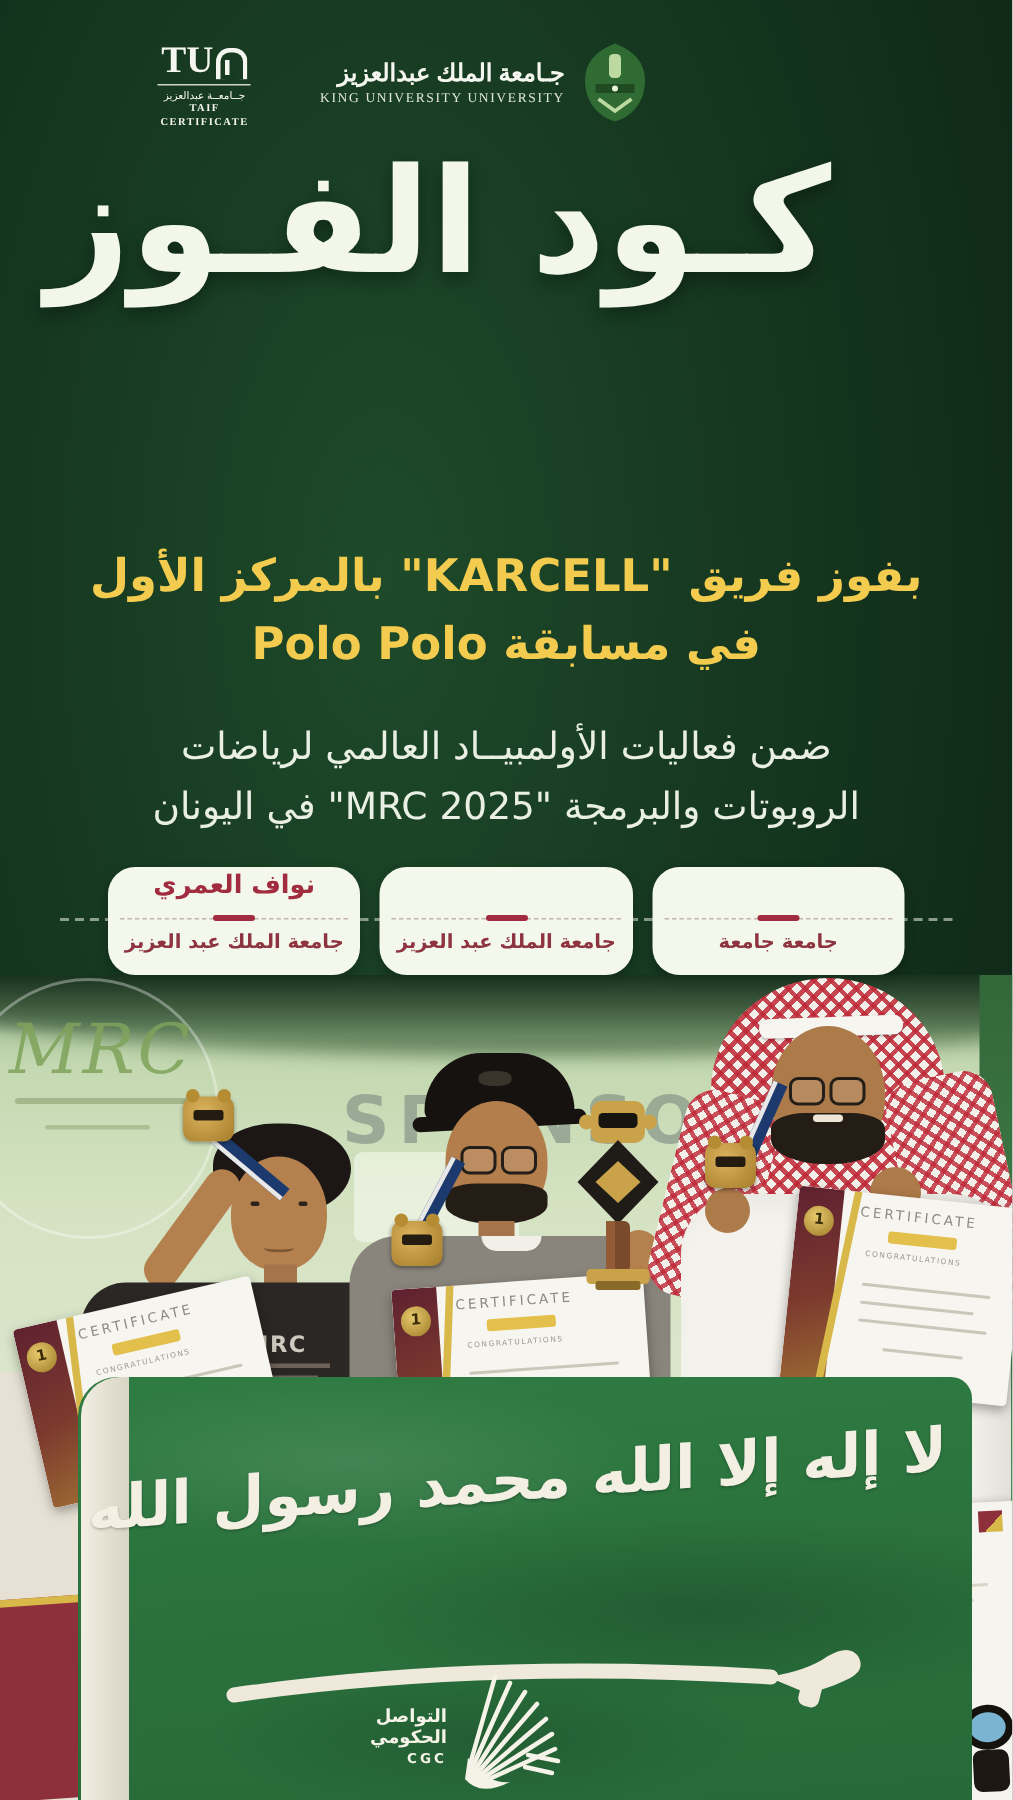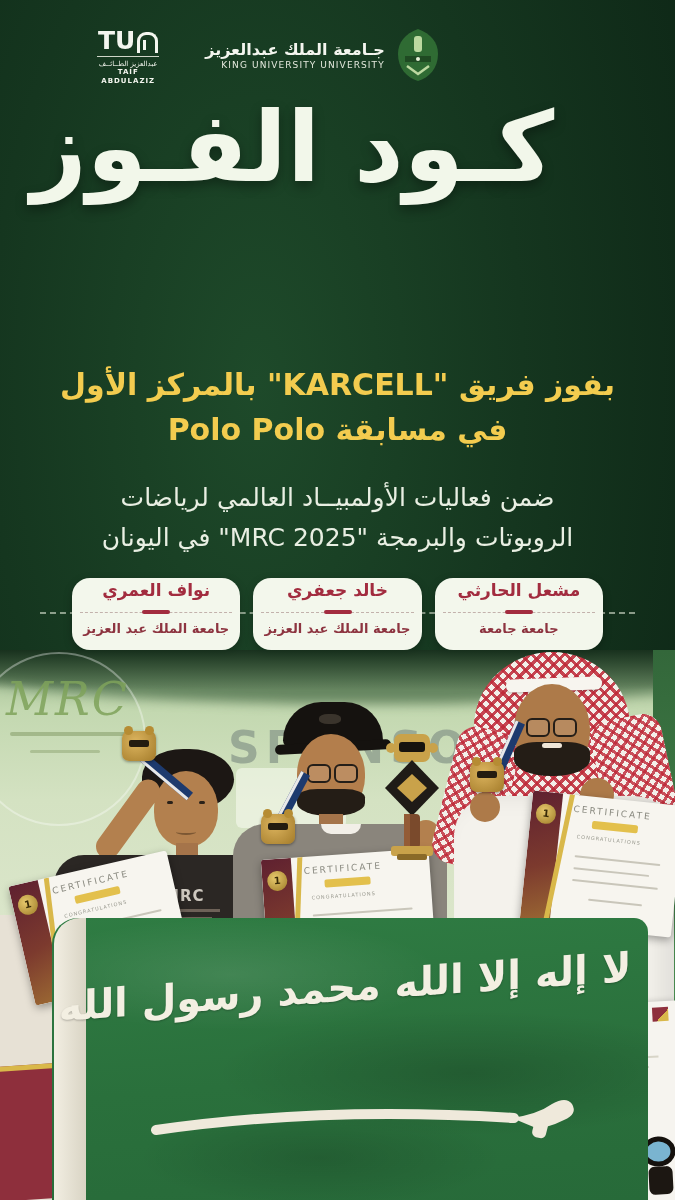--- a/index.html
+++ b/index.html
@@ -1,21 +1,21 @@
 <!DOCTYPE html>
 <html><head>
 <meta charset="utf-8">
 <style>
   html,body{margin:0;padding:0;}
   body{font-family:"DejaVu Sans",sans-serif;}
   #page{position:relative;width:675px;height:1200px;overflow:hidden;
     background:radial-gradient(ellipse at 38% 32%, #1e4a2a 0%, #15361f 45%, #0b2113 100%);}
 
   
-  .logos{position:absolute;top:28px;left:0;width:534px;display:flex;justify-content:center;gap:42px;align-items:flex-start;}
+  .logos{position:absolute;top:28px;left:0;width:534px;display:flex;justify-content:center;gap:42px;align-items:flex-start;font-family:Liberation Serif, serif;}
   .tu-logo{width:70px;text-align:center;color:#f4f6ef;}
   .tu-row{display:flex;align-items:flex-end;justify-content:center;gap:2px;}
   .tu-acr{font-size:25px;font-weight:bold;letter-spacing:0px;line-height:1;}
   .tu-arch{width:15px;height:18px;border:3px solid #f4f6ef;border-bottom:none;border-radius:9px 9px 0 0;position:relative;}
   .tu-arch::after{content:"";position:absolute;left:3px;top:5px;width:3px;height:10px;background:#f4f6ef;}
   .tu-div{height:1px;background:#cfd6c8;margin:3px 4px;}
   .tu-ar{font-size:7px;line-height:1.2;}
   .tu-en{font-size:7px;font-weight:bold;letter-spacing:1px;line-height:1.2;}
   .kau-logo{display:flex;align-items:center;gap:10px;color:#f4f6ef;}
   .kau-text{text-align:right;}
@@ -133,22 +133,22 @@
 
 <div id="page">
 
   <div class="logos">
     <div class="tu-logo">
       <div class="tu-row">
         <div class="tu-acr">TU</div>
         <div class="tu-arch"></div>
       </div>
       <div class="tu-div"></div>
-      <div class="tu-ar">عبدالعزيز الطــائــف</div>
-      <div class="tu-en">TAIF ABDULAZIZ</div>
+      <div class="tu-ar">جــامعــة عبدالعزيز</div>
+      <div class="tu-en">TAIF CERTIFICATE</div>
     </div>
     <div class="kau-logo">
       <div class="kau-text">
         <div class="kau-ar">جـامعة الملك عبدالعزيز</div>
         <div class="kau-en">KING UNIVERSITY UNIVERSITY</div>
       </div>
       <div class="kau-emblem">
         <svg width="46" height="54" viewBox="0 0 46 54">
           <path d="M23 1 C10 6 3 14 3 26 C3 40 12 50 23 53 C34 50 43 40 43 26 C43 14 36 6 23 1 Z" fill="#2f6b33"></path>
           <rect x="19" y="8" width="8" height="16" rx="3" fill="#bcd9a0"></rect>
@@ -168,27 +168,25 @@
   </div>
 
   <div class="descr">
     <div>ضمن فعاليات الأولمبيــاد العالمي لرياضات</div>
     <div>الروبوتات والبرمجة "MRC 2025" في اليونان</div>
   </div>
 
   <div class="badges-dash"></div>
   <div class="badges">
     <div class="badge">
-      <div class="bname">مشعل الحارثي</div>
       <div class="bdash"></div>
       <div class="bsolid"></div>
       <div class="buni">جامعة جامعة</div>
     </div>
     <div class="badge">
-      <div class="bname">خالد جعفري</div>
       <div class="bdash"></div>
       <div class="bsolid"></div>
       <div class="buni">جامعة الملك عبد العزيز</div>
     </div>
     <div class="badge">
       <div class="bname">نواف العمري</div>
       <div class="bdash"></div>
       <div class="bsolid"></div>
       <div class="buni">جامعة الملك عبد العزيز</div>
     </div>
@@ -357,14 +355,35 @@
     <div class="flag">
       <div class="flag-hem"></div>
       <div class="shahada">لا إله إلا الله محمد رسول الله</div>
       <svg width="470" height="80" viewBox="0 0 470 80" style="position:absolute;left:90px;top:160px;">
         <path d="M14 52 Q 180 28 372 40" stroke="#efe9db" stroke-width="10" fill="none" stroke-linecap="round"></path>
         <path d="M370 40 q 26 -4 40 -14 q 14 -8 20 0 q 6 10 -8 16 q -16 8 -28 8 z" fill="#efe9db"></path>
         <rect x="392" y="34" width="14" height="26" rx="5" fill="#efe9db" transform="rotate(14 399 47)"></rect>
       </svg>
     </div>
 
+    <div class="cgc">
+      <div class="cgc-text">
+        <div>التواصل</div>
+        <div>الحكومي</div>
+        <div class="cgc-acr">CGC</div>
+      </div>
+      <svg width="86" height="84" viewBox="0 0 86 84" style="position:absolute;left:56px;top:0;">
+        <g stroke="#f5f2e8" stroke-width="3" stroke-linecap="round">
+          <line x1="18" y1="62" x2="34" y2="6"></line>
+          <line x1="20" y1="64" x2="44" y2="10"></line>
+          <line x1="22" y1="66" x2="54" y2="16"></line>
+          <line x1="24" y1="68" x2="62" y2="24"></line>
+          <line x1="26" y1="70" x2="68" y2="34"></line>
+          <line x1="28" y1="72" x2="72" y2="44"></line>
+          <line x1="30" y1="74" x2="74" y2="54"></line>
+          <line x1="56" y1="58" x2="76" y2="62"></line>
+          <line x1="54" y1="66" x2="72" y2="70"></line>
+        </g>
+        <path d="M16 60 q 14 18 28 16 q -20 10 -30 -2 z" fill="#f5f2e8"></path>
+      </svg>
+    </div>
   </div>
 </div>
 
 </body></html>

